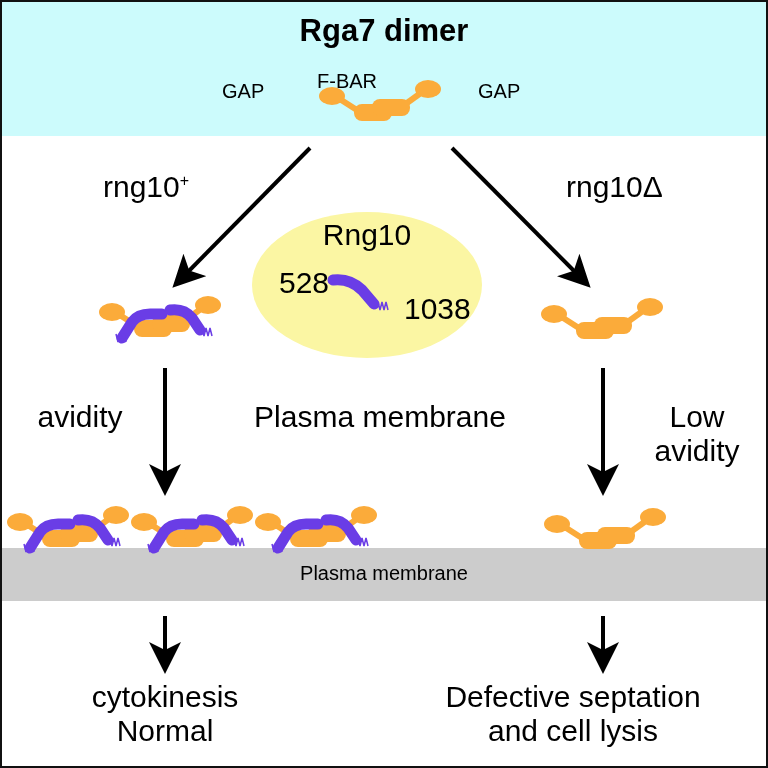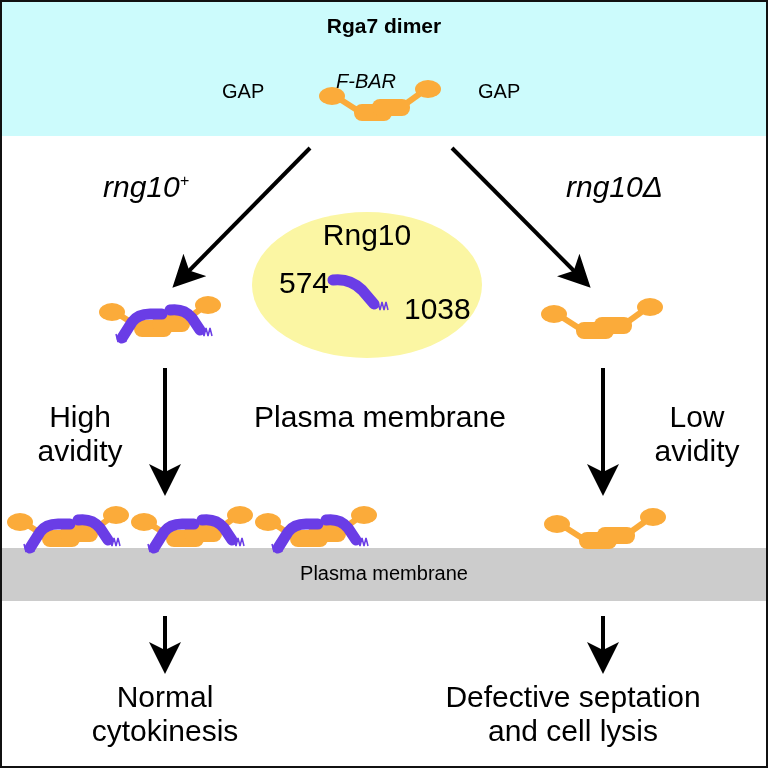--- a/index.html
+++ b/index.html
@@ -3,24 +3,24 @@
 <meta charset="utf-8">
 <style>
   html, body { margin:0; padding:0; background:#ffffff; }
   body { width:768px; height:768px; position:relative; overflow:hidden;
          font-family:"Liberation Sans", sans-serif; color:#000; }
   .frame { position:absolute; left:0; top:0; width:764px; height:764px;
            border:2px solid #111; background:#fff; }
   .top-band { position:absolute; left:2px; top:2px; width:764px; height:134px; background:#ccfbfc; }
   .membrane { position:absolute; left:2px; top:548px; width:764px; height:53px; background:#cccccc; }
   .txt { position:absolute; text-align:center; line-height:1.12; white-space:nowrap; }
-  .title { left:0; width:768px; top:14px; font-weight:bold; font-size:21px; }
+  .title { left:0; width:768px; top:14px; font-weight:bold; font-size:31px; }
   .lbl24 { font-size:20px; }
   .lbl30 { font-size:30px; }
-  .ital { font-style:italic; }
+  .ital { }
   svg.art { position:absolute; left:0; top:0; }
 </style>
 </head>
 <body>
 
 <div class="frame"></div>
 <div class="top-band"></div>
 <div class="membrane"></div>
 
 <svg class="art" width="768" height="768" viewBox="0 0 768 768">
@@ -64,46 +64,45 @@
   <use href="#rga7rng" transform="translate(192,530)"></use>
   <use href="#rga7rng" transform="translate(316,530)"></use>
   <use href="#rga7" transform="translate(605,532)"></use>
 
   <line x1="165" y1="616" x2="165" y2="666" stroke="#000" stroke-width="4" marker-end="url(#ah)"></line>
   <line x1="603" y1="616" x2="603" y2="666" stroke="#000" stroke-width="4" marker-end="url(#ah)"></line>
 </svg>
 
 <div class="txt title">Rga7 dimer</div>
 <div class="txt lbl24" style="left:222px;top:80px;">GAP</div>
-<div class="txt lbl24" style="left:336px;top:70px;font-style:italic;">F-BAR</div>
+<div class="txt lbl24" style="left:317px;top:70px;">F-BAR</div>
 <div class="txt lbl24" style="left:478px;top:80px;">GAP</div>
 
 <div class="txt lbl30 ital" style="left:103px;top:170px;"><span>rng10</span><sup style="font-size:16px;">+</sup></div>
 <div class="txt lbl30 ital" style="left:566px;top:170px;">rng10Δ</div>
 
 <div class="txt lbl30" style="left:252px;top:218px;width:230px;">
     <div>Rng10</div>
   </div>
-<div class="txt lbl30" style="left:279px;top:266px;">574</div>
+<div class="txt lbl30" style="left:279px;top:266px;">528</div>
 <div class="txt lbl30" style="left:404px;top:292px;">1038</div>
 
 <div class="txt lbl30" style="left:20px;top:400px;width:120px;">
-    <div>High</div>
     <div>avidity</div>
   </div>
 <div class="txt lbl30" style="left:210px;top:400px;width:340px;">
     <div>Plasma membrane</div>
   </div>
 <div class="txt lbl30" style="left:634px;top:400px;width:126px;">
     <div>Low</div>
     <div>avidity</div>
   </div>
 
 <div class="txt lbl24" style="left:0;width:768px;top:562px;">Plasma membrane</div>
 
 <div class="txt lbl30" style="left:40px;top:680px;width:250px;">
+    <div>cytokinesis</div>
     <div>Normal</div>
-    <div>cytokinesis</div>
   </div>
 <div class="txt lbl30" style="left:408px;top:680px;width:330px;">
     <div>Defective septation</div>
     <div>and cell lysis</div>
   </div>
 
 </body></html>

